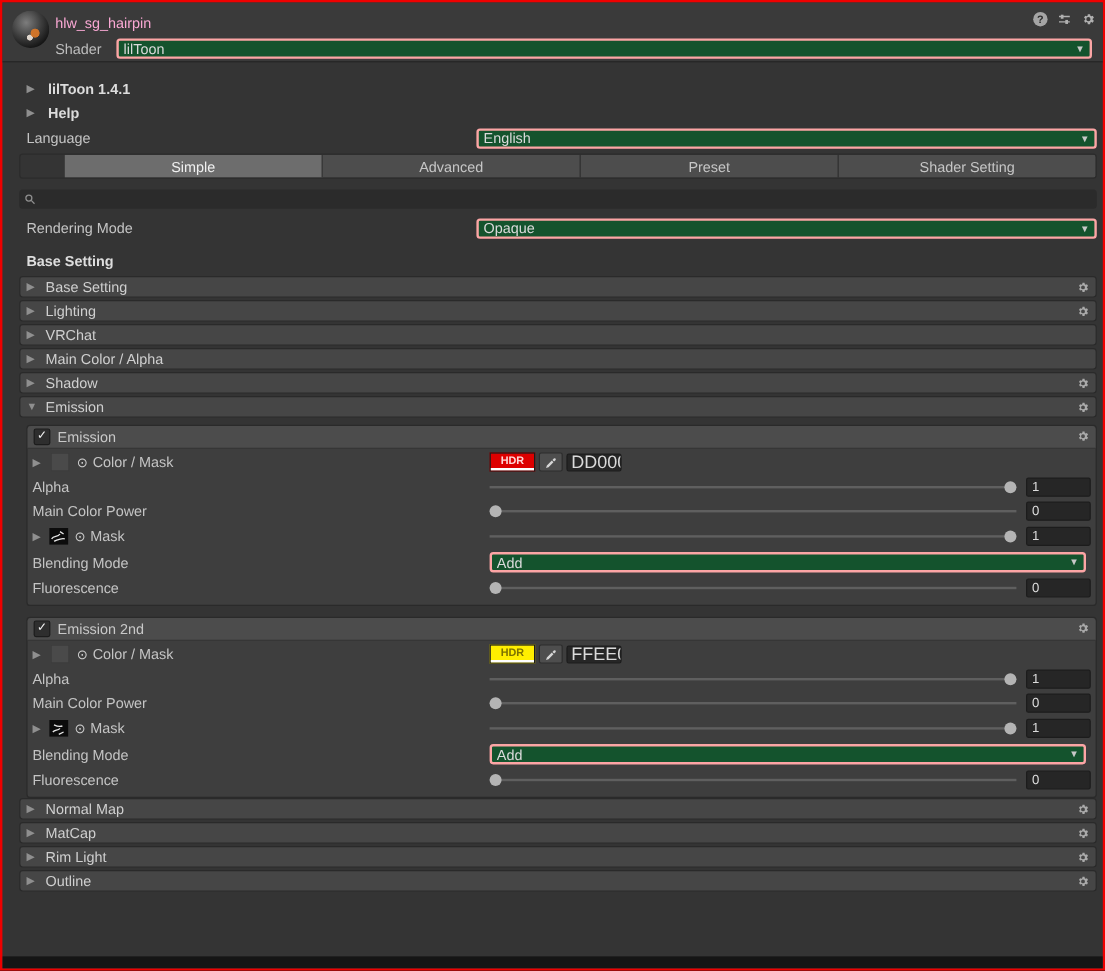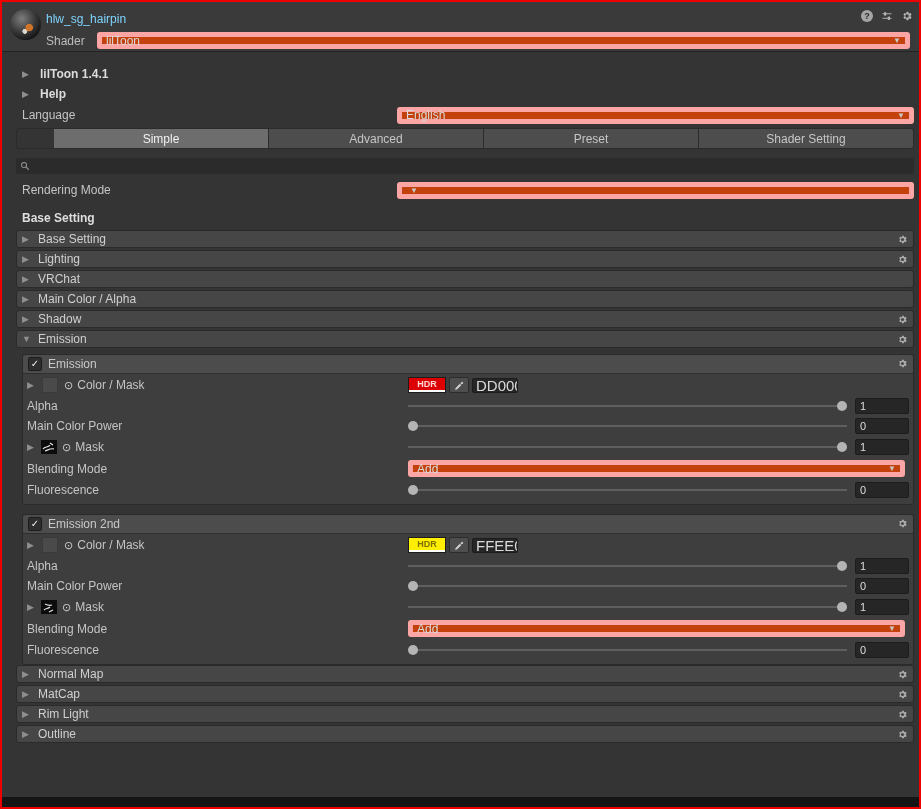--- a/index.html
+++ b/index.html
@@ -6,23 +6,23 @@
   .frame{position:relative;width:921px;height:809px;box-sizing:border-box;
     border:2px solid #ef0000;background:#343434;overflow:hidden;
     font-family:"Liberation Sans",sans-serif;font-size:12px;color:#c8c8c8;-webkit-font-smoothing:antialiased;}
   
   .mat-header{position:relative;height:49px;border-bottom:1px solid #232323;background:#3a3a3a;}
   .mat-ball{position:absolute;left:8px;top:7px;width:31px;height:31px;border-radius:50%;
     background:
       radial-gradient(circle at 62% 60%, rgba(214,118,40,.95) 0 13%, rgba(214,118,40,0) 15%),
       radial-gradient(circle at 48% 72%, rgba(240,230,220,.9) 0 8%, rgba(240,230,220,0) 10%),
       radial-gradient(circle at 38% 32%, #7d7d7d 0%, #3c3c3c 45%, #101010 80%);}
-  .mat-title{position:absolute;left:44px;top:10px;color:#7dd3fc;}
+  .mat-title{position:absolute;left:44px;top:10px;color:#f9a8d4;}
   .shader-label{position:absolute;left:44px;top:32px;color:#bdbdbd;}
-  .dropdown{box-sizing:border-box;height:17px;background:#c2410c;border:5px solid #fca5a5;border-radius:3px;
+  .dropdown{box-sizing:border-box;height:17px;background:#14532d;border:2px solid #fca5a5;border-radius:3px;
     color:#dadada;display:flex;align-items:center;padding:0 4px;position:relative;cursor:default;}
   .dropdown .dd-text{flex:1;overflow:hidden;white-space:nowrap;}
   .dd-arrow{font-size:8px;color:#c8c8c8;margin-left:4px;}
   .shader-dd{position:absolute;left:95px;right:9px;top:30px;}
   .head-icons{position:absolute;right:6px;top:8px;display:flex;gap:8px;align-items:center;}
   .help-circle{width:12px;height:12px;border-radius:50%;background:#a5a5a5;color:#2b2b2b;
     font-size:9px;font-weight:bold;display:flex;align-items:center;justify-content:center;}
   
   .content{padding:12px 5px 0 14px;}
   .foldrow{display:flex;align-items:center;height:20px;padding-left:6px;gap:9px;}
@@ -144,20 +144,21 @@
       <svg width="10" height="10" viewBox="0 0 16 16" fill="none" stroke="#8f8f8f" stroke-width="1.7">
           <circle cx="6.5" cy="6.5" r="4"></circle>
           <path d="M9.6 9.6 14 14"></path>
         </svg>
       <input value="" placeholder="" style="">
     </div>
 
     <div class="frow" style="margin-top:7px;">
       <span class="flabel">Rendering Mode</span>
       <div class="dropdown fctrl">
+        <span class="dd-text">Opaque</span>
         <span class="dd-arrow">▼</span>
       </div>
     </div>
 
     <div class="heading">Base Setting</div>
     <div class="bar">
       <span class="tri">▶</span>
       <span class="blabel">Base Setting</span>
       <span class="gear"><svg width="11" height="11" viewBox="0 0 24 24">
             <path fill="#aaa" d="M19.14 12.94a7 7 0 0 0 0-1.88l2.03-1.58-1.92-3.32-2.39 1a7.2 7.2 0 0 0-1.62-.94l-.36-2.54h-3.86l-.36 2.54c-.59.24-1.13.56-1.62.94l-2.39-1-1.92 3.32 2.03 1.58a7 7 0 0 0 0 1.88l-2.03 1.58 1.92 3.32 2.39-1c.49.38 1.03.7 1.62.94l.36 2.54h3.86l.36-2.54c.59-.24 1.13-.56 1.62-.94l2.39 1 1.92-3.32-2.03-1.58zM12 15.5a3.5 3.5 0 1 1 0-7 3.5 3.5 0 0 1 0 7z"></path>

